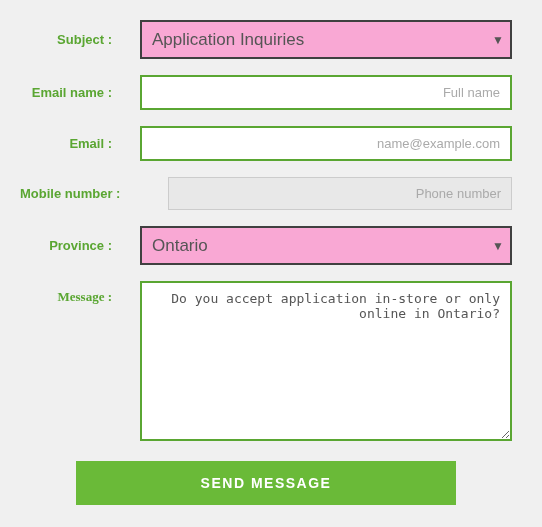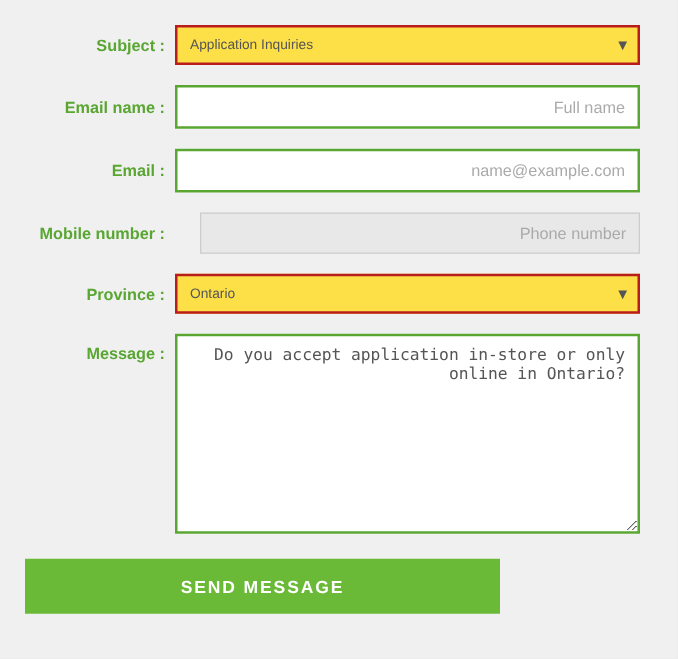--- a/index.html
+++ b/index.html
@@ -29,21 +29,21 @@
       align-items: center;
       margin-bottom: 16px;
     }
 
     .form-label {
       color: #5aa632;
       font-size: 13px;
       font-weight: bold;
       min-width: 120px;
       text-align: right;
-      padding-right: 8px;
+      padding-right: 28px;
       flex-shrink: 0;
     }
 
     .form-input,
     .form-select,
     .form-textarea {
       flex: 1;
       border: 2px solid #5aa632;
       background-color: #fff;
       padding: 8px 10px;
@@ -58,24 +58,24 @@
       color: #aaa;
     }
 
     .select-wrapper {
       flex: 1;
       position: relative;
     }
 
     .select-wrapper select {
       width: 100%;
-      border: 2px solid #b91c1c;
-      background-color: #fde047;
+      border: 2px solid #404040;
+      background-color: #f9a8d4;
       padding: 8px 30px 8px 10px;
-      font-size: 11px;
+      font-size: 17px;
       color: #555;
       outline: none;
       appearance: none;
       -webkit-appearance: none;
       cursor: pointer;
     }
 
     .select-arrow {
       position: absolute;
       right: 8px;
@@ -91,31 +91,32 @@
       min-height: 160px;
       vertical-align: top;
     }
 
     .textarea-row {
       align-items: flex-start;
     }
 
     .textarea-row .form-label {
       padding-top: 8px;
+      font-family: Liberation Serif, serif;
     }
 
     .mobile-input {
       background-color: #e8e8e8;
       border: 1px solid #ccc;
       margin-left: 20px;
     }
 
     .send-button-row {
       display: flex;
-      justify-content: flex-start;
+      justify-content: center;
       margin-top: 20px;
     }
 
     .send-button {
       background-color: #6aba38;
       color: #fff;
       border: none;
       padding: 14px 0;
       font-size: 14px;
       font-weight: bold;

